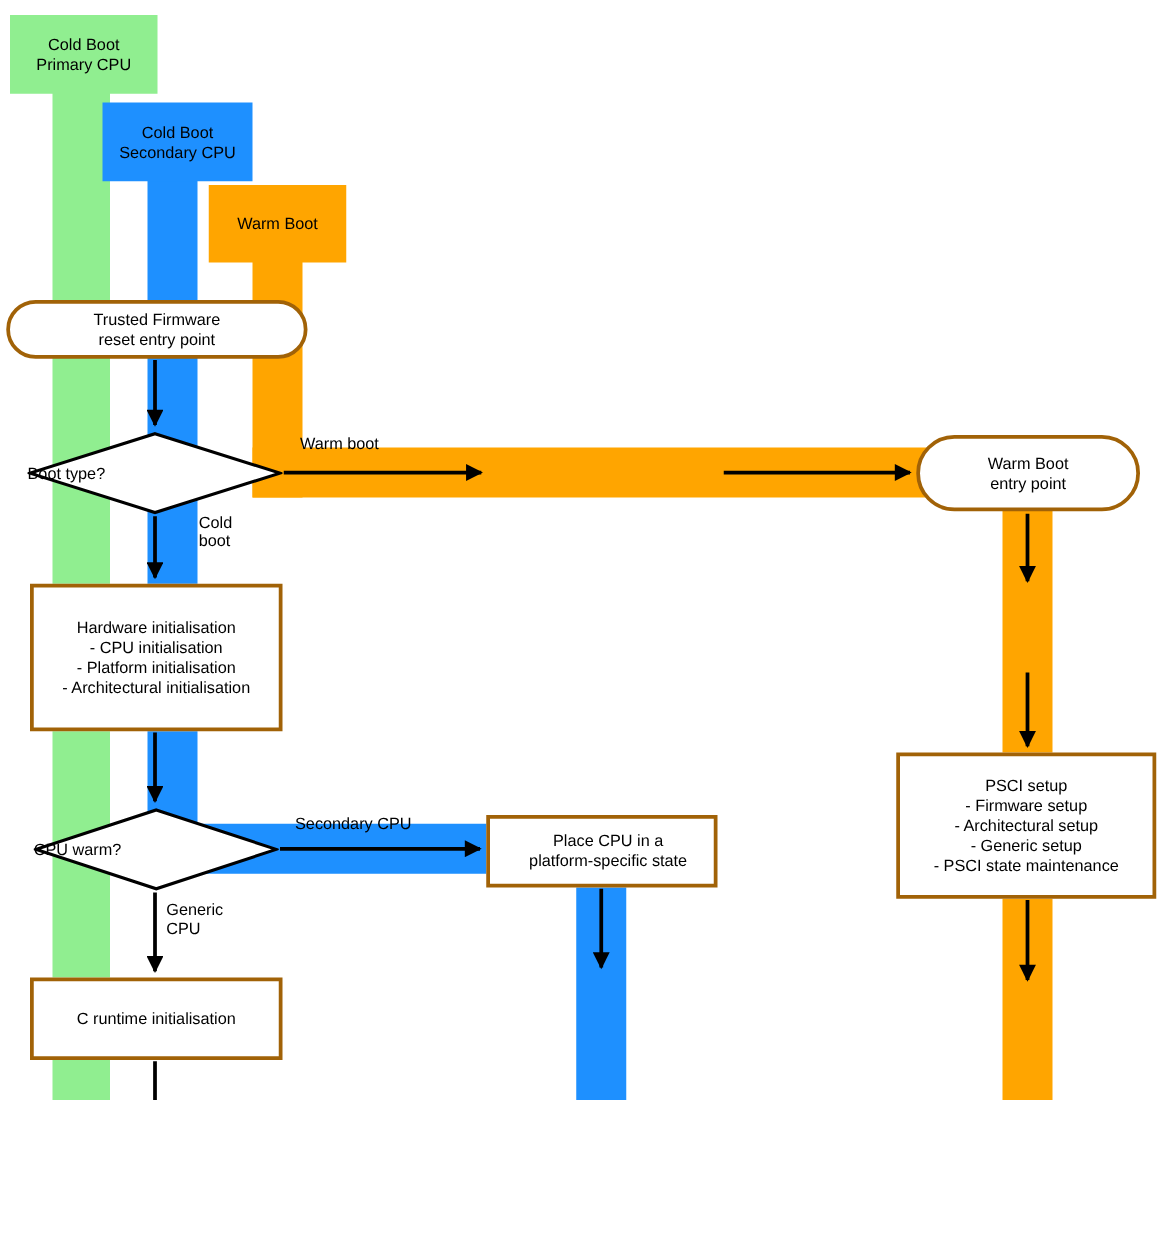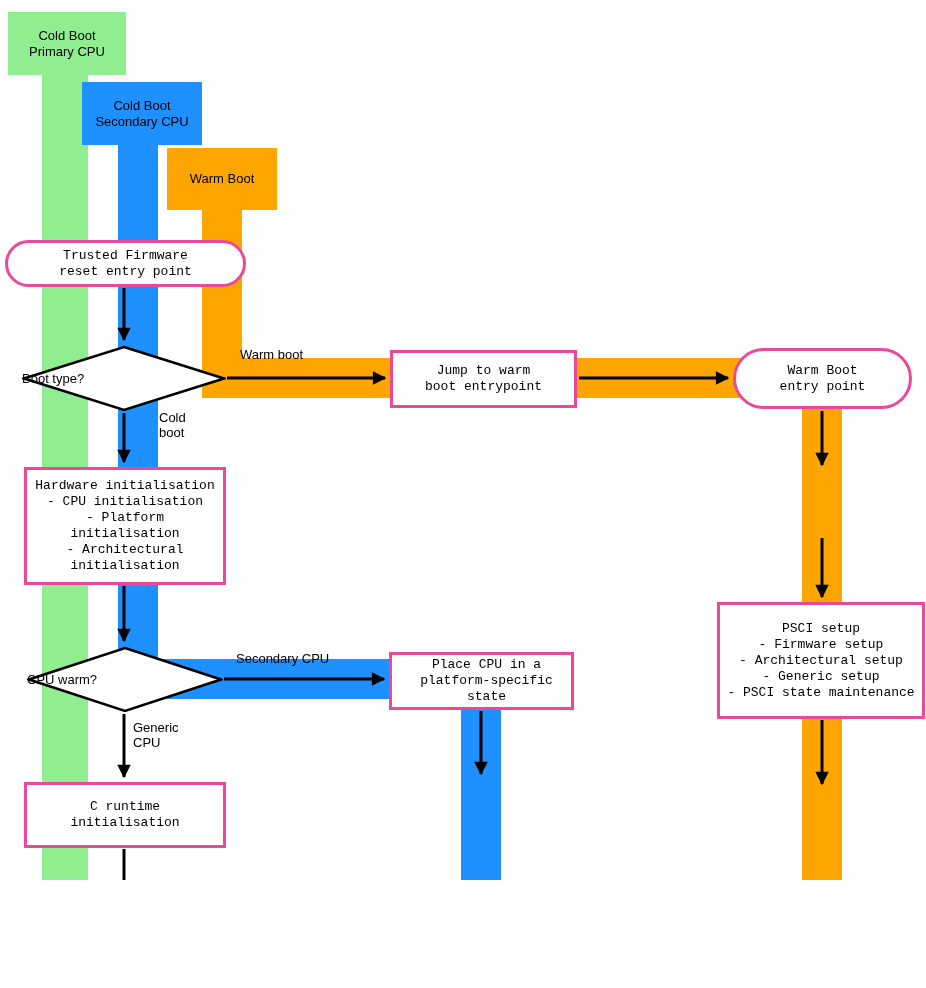--- a/index.html
+++ b/index.html
@@ -26,23 +26,23 @@
 
   
   .flow-src { position:absolute; z-index:2; display:flex; align-items:center;
     justify-content:center; text-align:center; font-size:13px; line-height:16px;
     white-space:pre-line; color:#000; }
   .flow-src.green  { background:var(--primary-flow,#90EE90); }
   .flow-src.blue   { background:var(--secondary-flow,#1E90FF); }
   .flow-src.orange { background:var(--warm-flow,#FFA500); }
 
   
-  .node { position:absolute; z-index:3; background:#fff; border:3px solid #ec4899;
+  .node { position:absolute; z-index:3; background:#fff; border:3px solid #a16207;
     display:flex; align-items:center; justify-content:center; text-align:center;
-    font-size:13px; line-height:16px; white-space:pre-line; padding:2px 6px;font-family:Liberation Mono, monospace; }
+    font-size:13px; line-height:16px; white-space:pre-line; padding:2px 6px; }
   .stadium-1 { border-radius:24px; }
   .stadium-2 { border-radius:31px; }
 
   
   .diamond { position:absolute; z-index:3; display:flex; align-items:center;
     justify-content:flex-start; text-align:center; font-size:13px; line-height:16px; }
   .diamond svg { position:absolute; left:0; top:0; }
   .diamond .dlabel { position:relative; z-index:1; white-space:pre-line; }
 
   
@@ -79,22 +79,20 @@
   <div class="node stadium-1" style="left:5px; top:240px; width:241px; height:47px;">Trusted Firmware
 reset entry point</div>
 
   <div class="diamond" style="left:22px; top:345px; width:204px; height:67px;">
     <svg width="204" height="67">
       <polygon points="102,2 202,33.5 102,65 2,33.5" fill="#ffffff" stroke="#000000" stroke-width="2.5"></polygon>
     </svg>
     <span class="dlabel">Boot type?</span>
   </div>
 
-  <div class="node" style="left:390px; top:350px; width:187px; height:58px;">Jump to warm
-boot entrypoint</div>
 
   <div class="node stadium-2" style="left:733px; top:348px; width:179px; height:61px;">Warm Boot
 entry point</div>
 
   <div class="node" style="left:24px; top:467px; width:202px; height:118px;">Hardware initialisation
 - CPU initialisation
 - Platform initialisation
 - Architectural initialisation</div>
 
 

